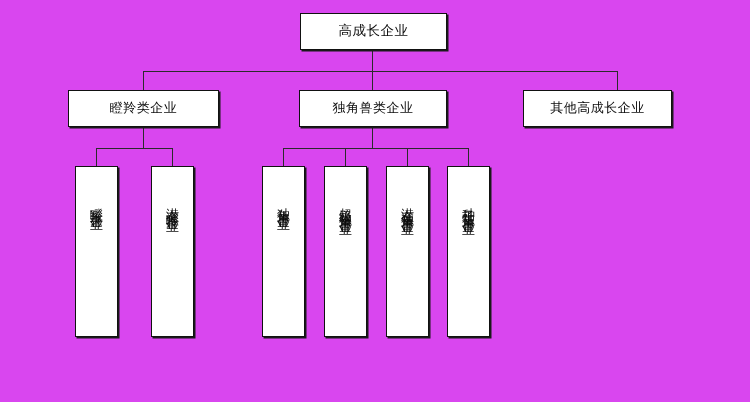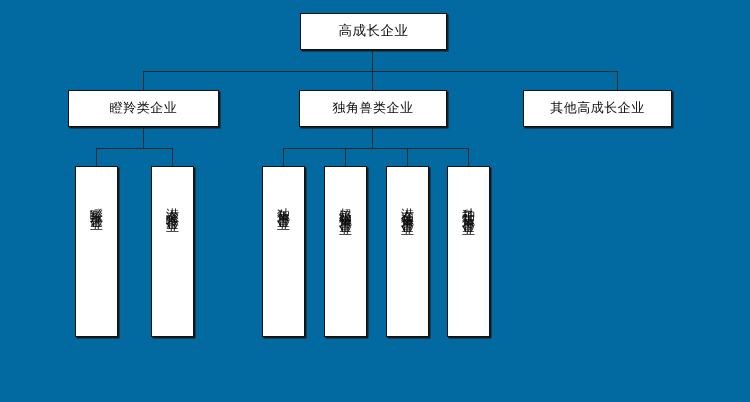--- a/index.html
+++ b/index.html
@@ -8,21 +8,21 @@
     background: #ffffff;
   }
   body {
     font-family: "Liberation Serif", "DejaVu Serif", serif;
     color: #000000;
   }
   #canvas {
     position: relative;
     width: 750px;
     height: 402px;
-    background: #0369a1;
+    background: #d946ef;
     overflow: hidden;
   }
 
   
   .node {
     position: absolute;
     box-sizing: border-box;
     border: 1px solid #111111;
     background: #ffffff;
     box-shadow: 1.5px 1.5px 0 0 #1a1a1a;

